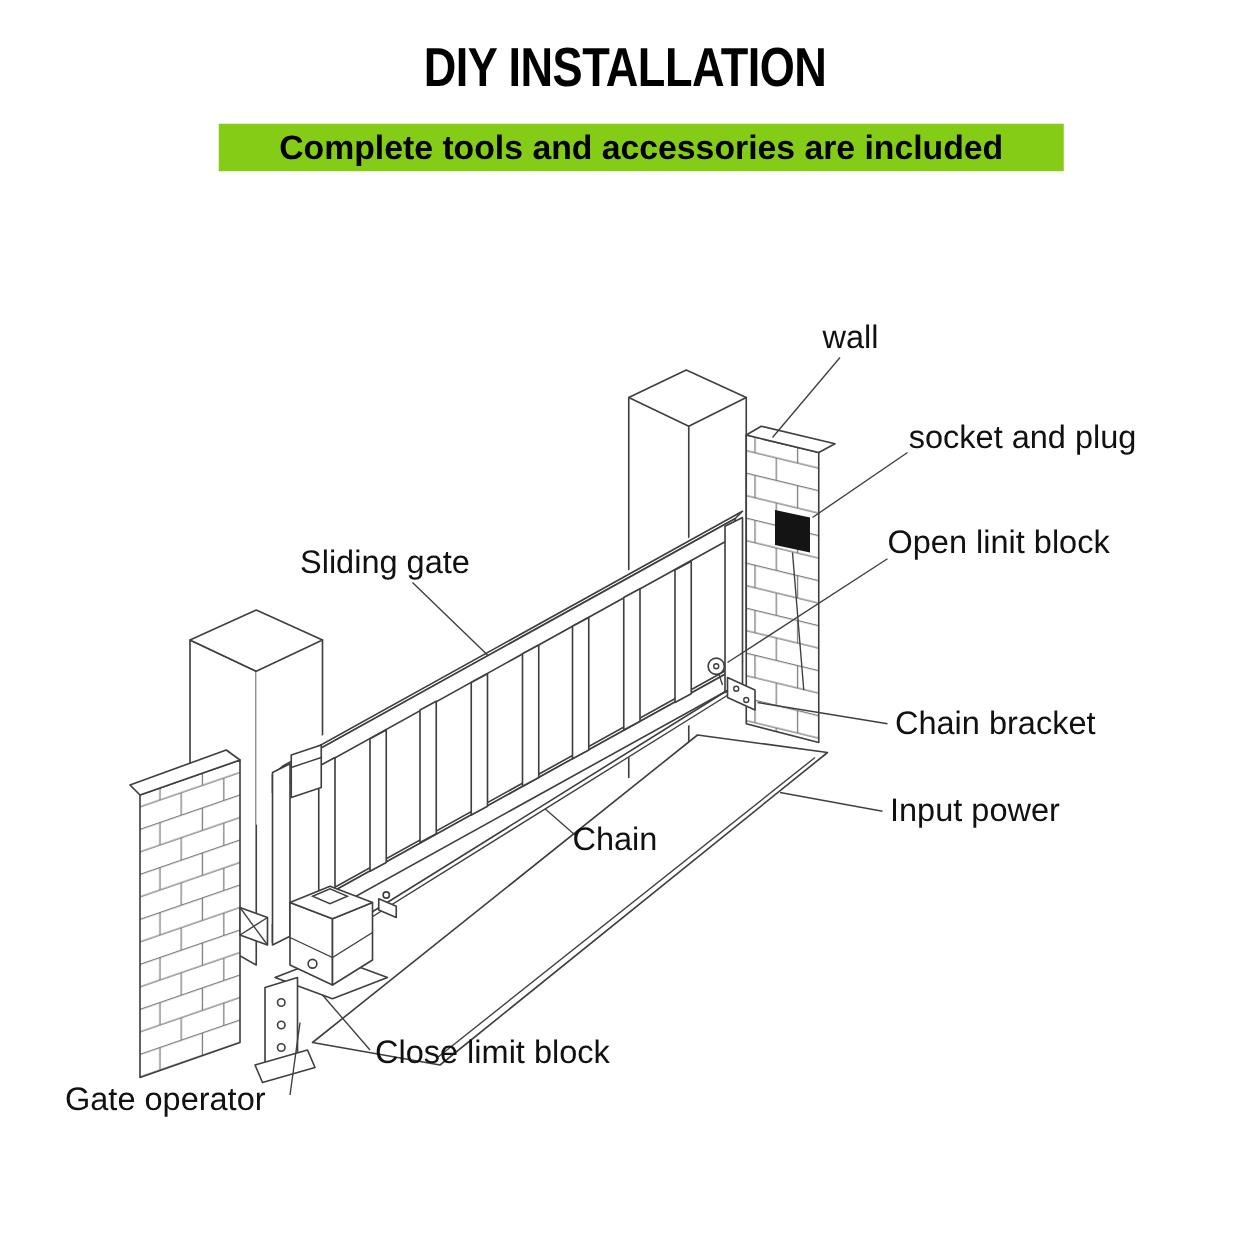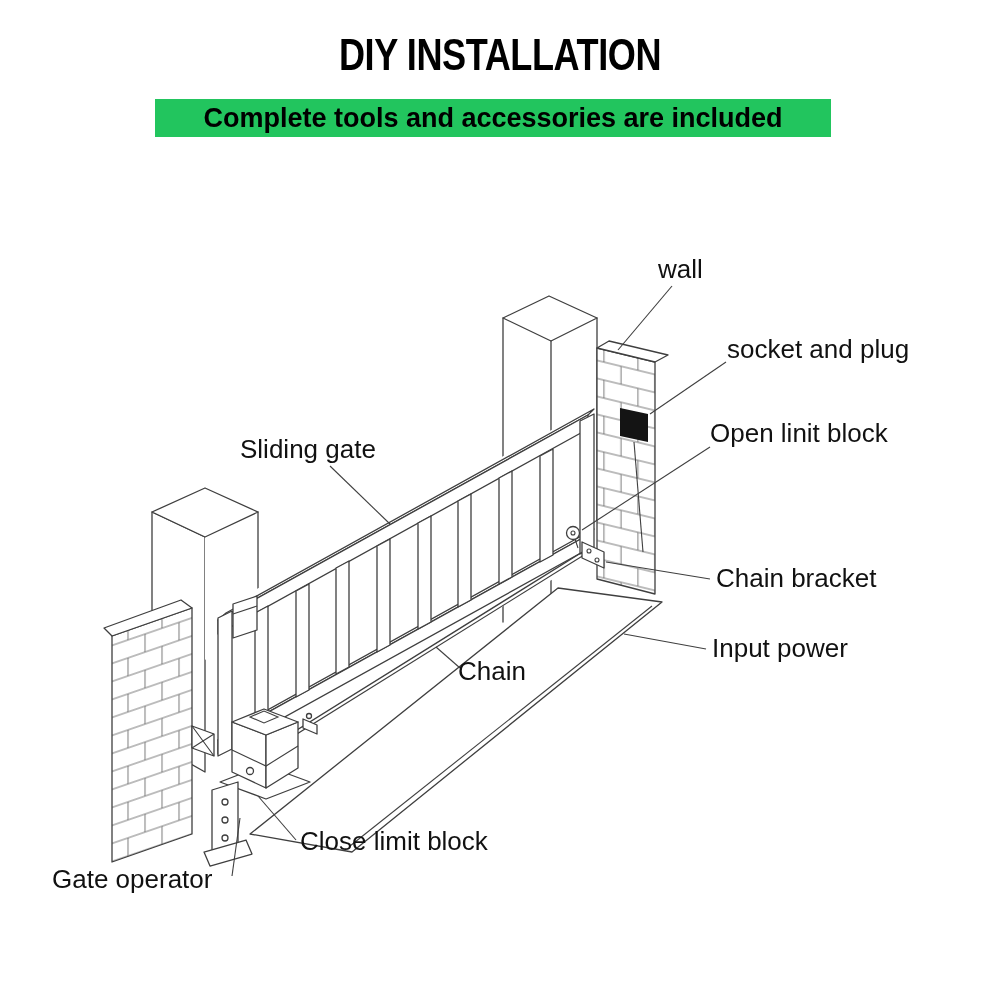--- a/index.html
+++ b/index.html
@@ -27,21 +27,21 @@
   .mask{ fill:#fff; stroke:none; }
   .bk  { stroke:var(--brick); stroke-width:1; fill:none; }
   .lbl { font-family:"Liberation Sans", sans-serif; font-size:26px; fill:#111; }
   text { user-select:none; }
 </style>
 </head>
 <body>
 
 <h1 class="title">DIY INSTALLATION</h1>
 
-<div class="banner" style="background: #22c55e;">
+<div class="banner" style="background: #84cc16; margin-left: 20px;">
   <span>Complete tools and accessories are included</span>
 </div>
 
 <svg width="1000" height="1000" viewBox="0 0 1000 1000">
 
   <defs>
     <pattern id="brickR" patternUnits="userSpaceOnUse" width="34" height="36" patternTransform="skewY(13.6)">
       <rect width="34" height="36" fill="#fff"></rect>
       <path class="bk" d="M0,0H34 M0,18H34 M0,36H34"></path>
       <path class="bk" d="M9,0V18 M26,18V36"></path>

